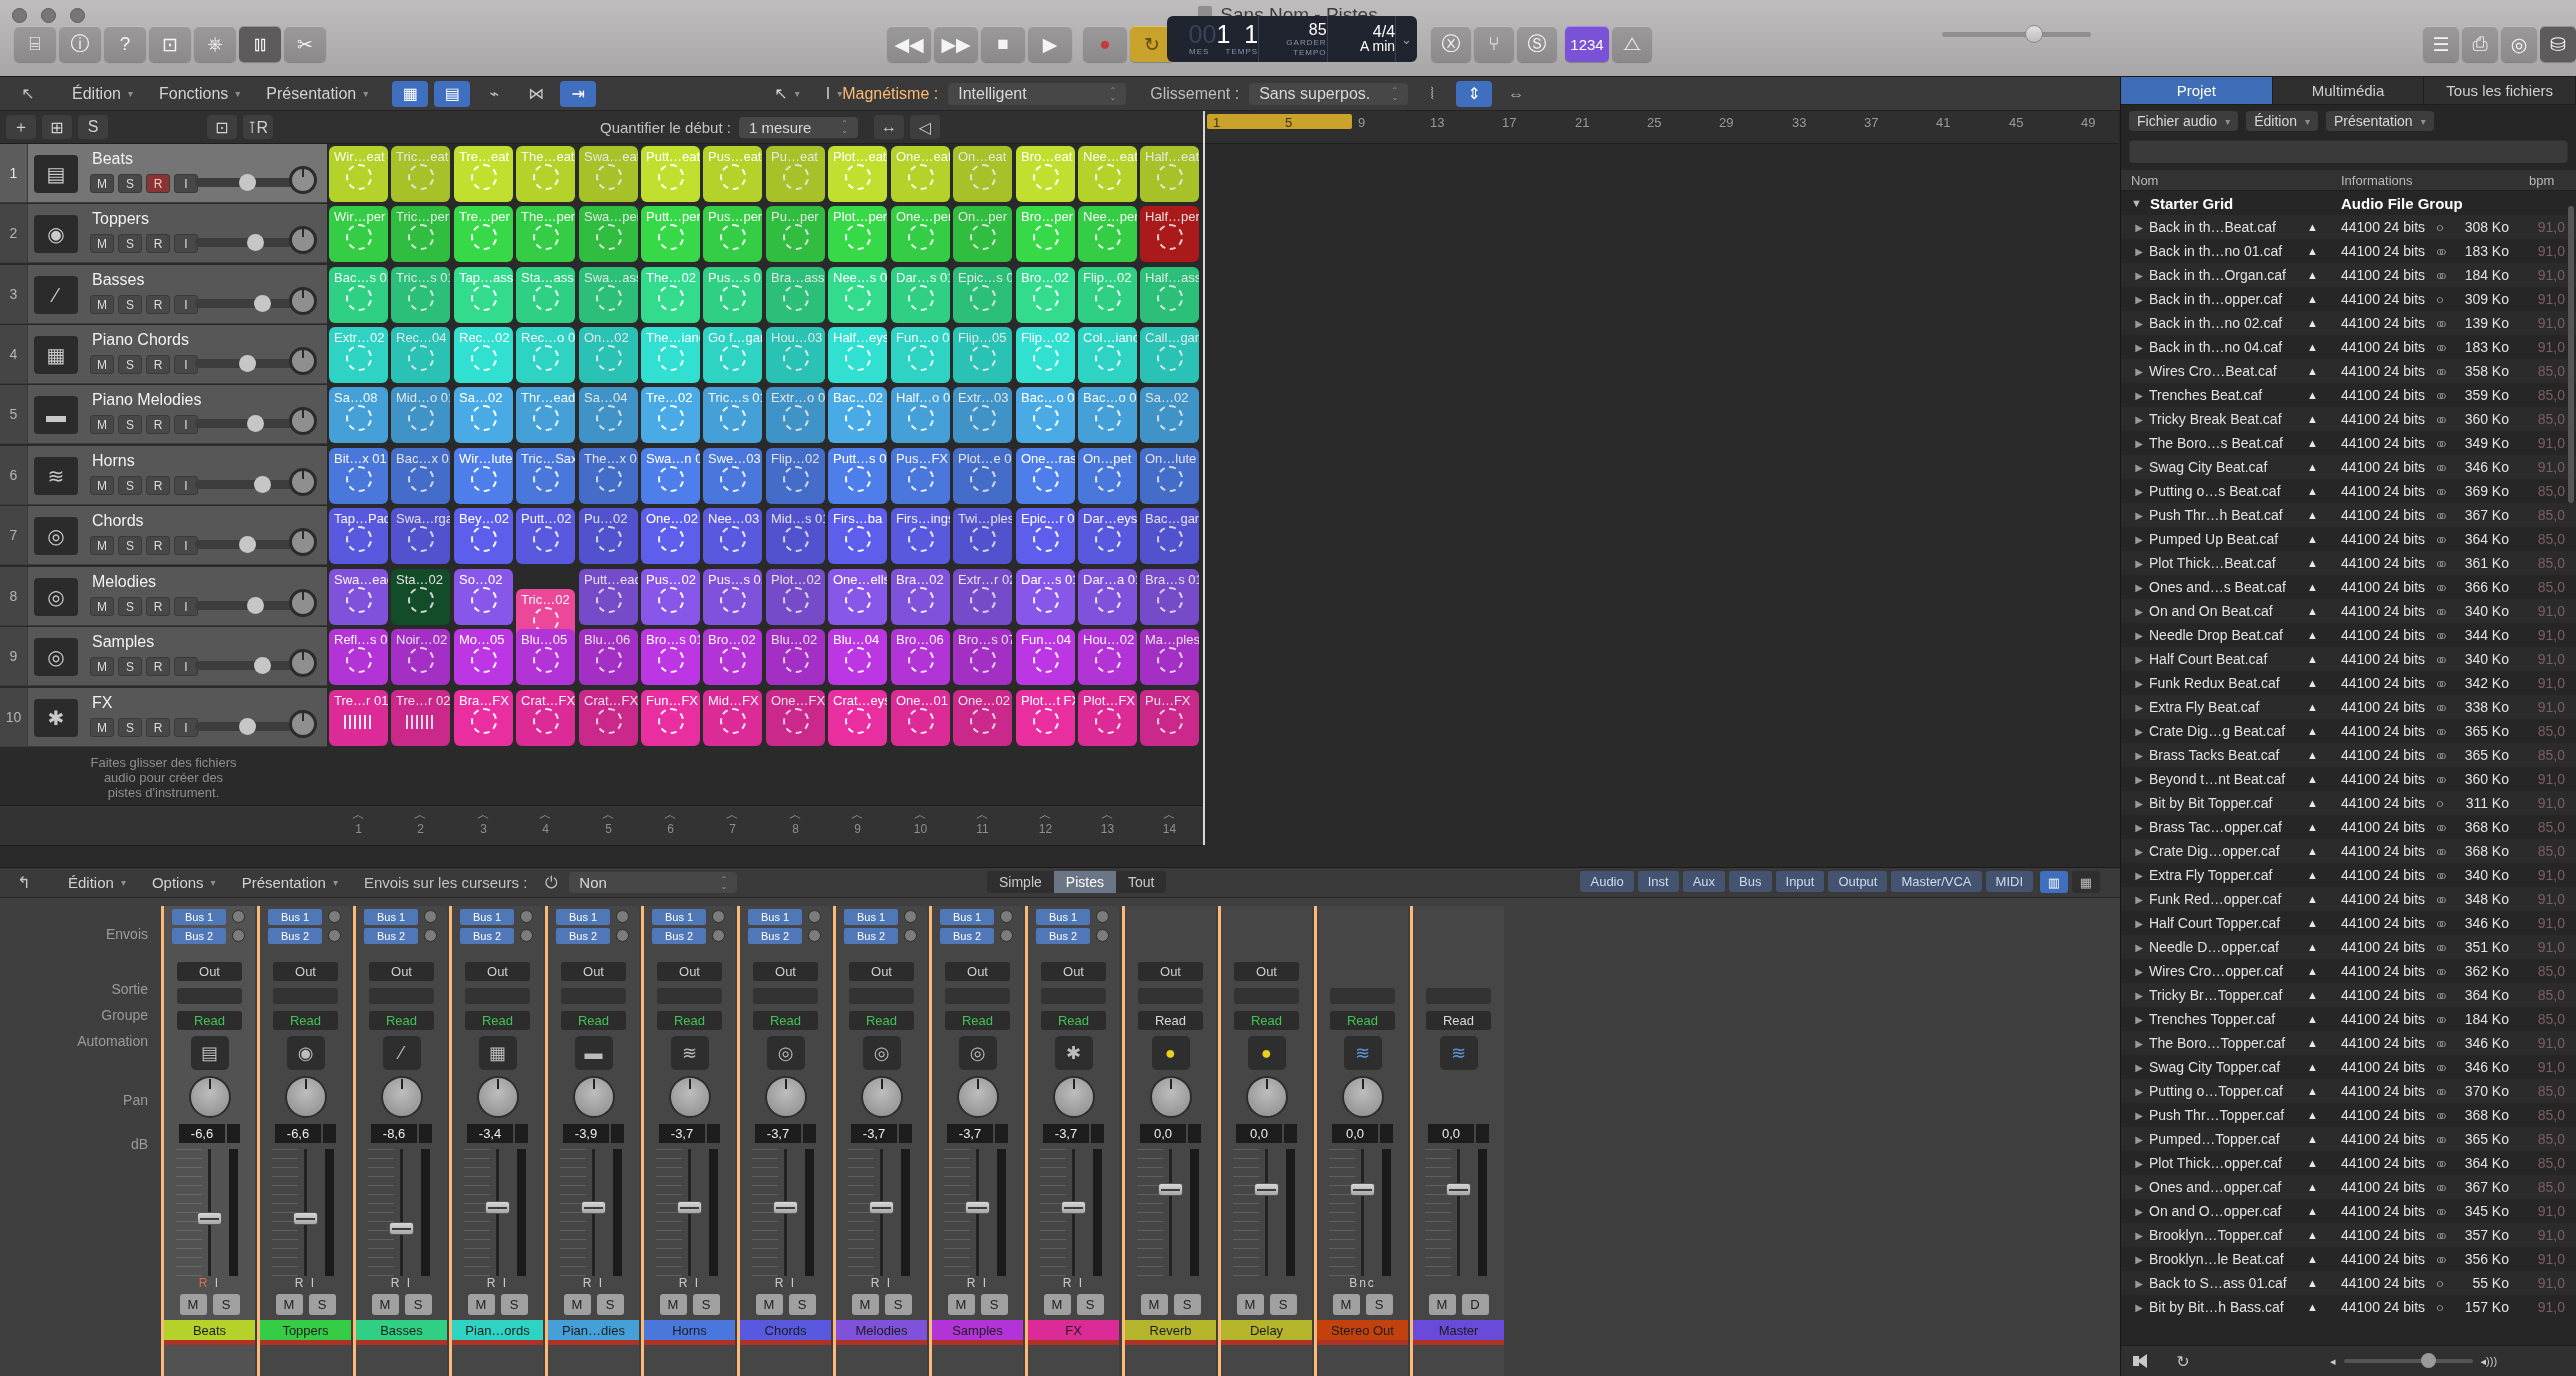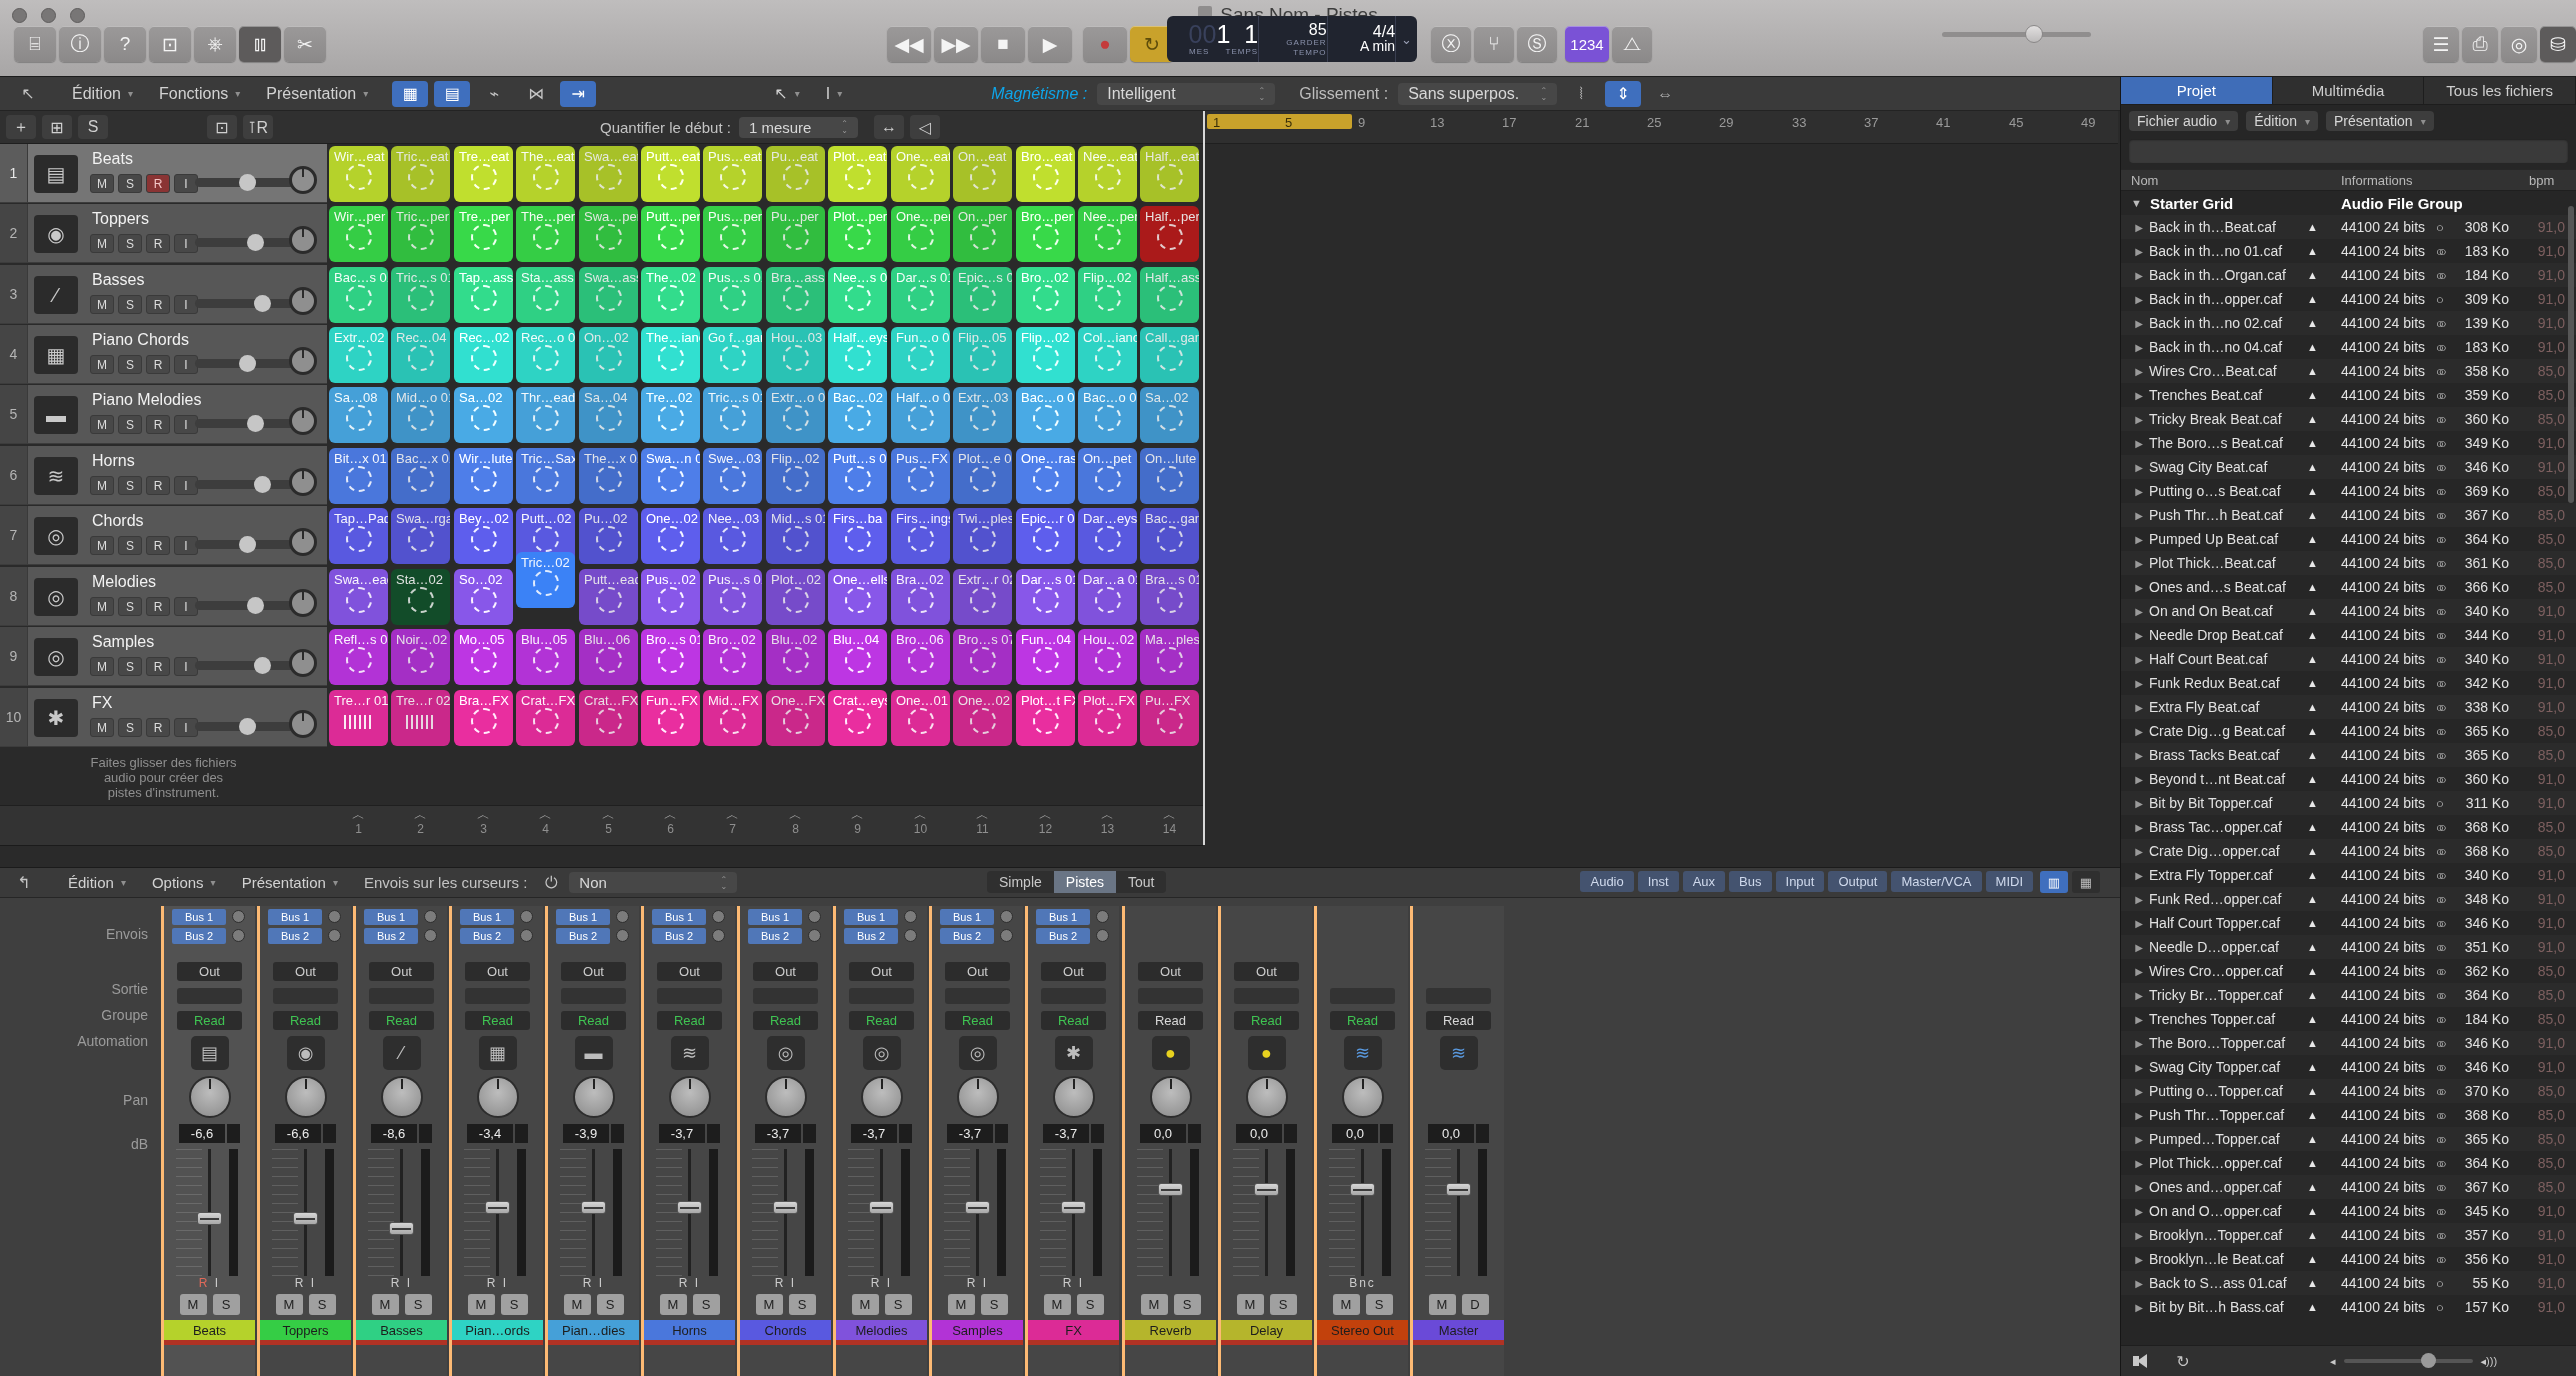--- a/index.html
+++ b/index.html
@@ -265,21 +265,21 @@
       </span>
     <span class="view-btn sel" style="margin-left:24px;">▦</span>
     <span class="view-btn sel">▤</span>
     <span class="view-btn">⌁</span>
     <span class="view-btn">⋈</span>
     <span class="view-btn sel">⇥</span>
 
     <span class="menu-item" style="margin-left:178px;">↖<span class="chev">▾</span></span>
     <span class="menu-item">I<span class="chev">▾</span></span>
 
-    <span style="margin-left:149px; color:#0ea5e9;font-style:italic;">Magnétisme :</span>
+    <span style="color:#fdba74;">Magnétisme :</span>
     <span class="pill" style="margin-left:10px; width:178px; justify-content:space-between;">
       <span>Intelligent</span>
         <span class="mini-stepper">
           <span>⌃</span>
           <span>⌄</span>
         </span>
     </span>
     <span style="margin-left:24px; color:#bdbdbd;">Glissement :</span>
     <span class="pill" style="margin-left:10px; width:159px; justify-content:space-between;">
       <span>Sans superpos.</span>
@@ -881,21 +881,21 @@
         <div class="ring"></div>
       </div>
       <div class="abs cell v1" style="left: 391px; top: 569px; width: 59px; height: 56px; background: #14532d;">
         <div class="lbl">Sta…02</div>
         <div class="ring"></div>
       </div>
       <div class="abs cell v2" style="left: 454px; top: 569px; width: 59px; height: 56px; background: rgb(128, 82, 220);">
         <div class="lbl">So…02</div>
         <div class="ring"></div>
       </div>
-      <div class="abs cell v0" style="left: 516px; top: 552px; width: 59px; height: 56px; background: #3b82f6;">
+      <div class="abs cell v0" style="left: 516px; top: 589px; width: 59px; height: 56px; background: #ec4899;">
         <div class="lbl">Tric…02</div>
         <div class="ring"></div>
       </div>
       <div class="abs cell v1" style="left: 579px; top: 569px; width: 59px; height: 56px; background: rgb(128, 82, 220);">
         <div class="lbl">Putt…ead</div>
         <div class="ring"></div>
       </div>
       <div class="abs cell v2" style="left: 641px; top: 569px; width: 59px; height: 56px; background: rgb(128, 82, 220);">
         <div class="lbl">Pus…02</div>
         <div class="ring"></div>

